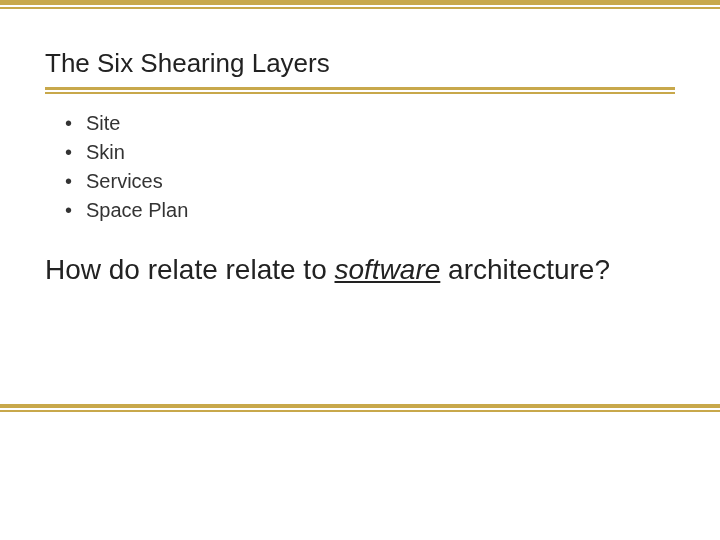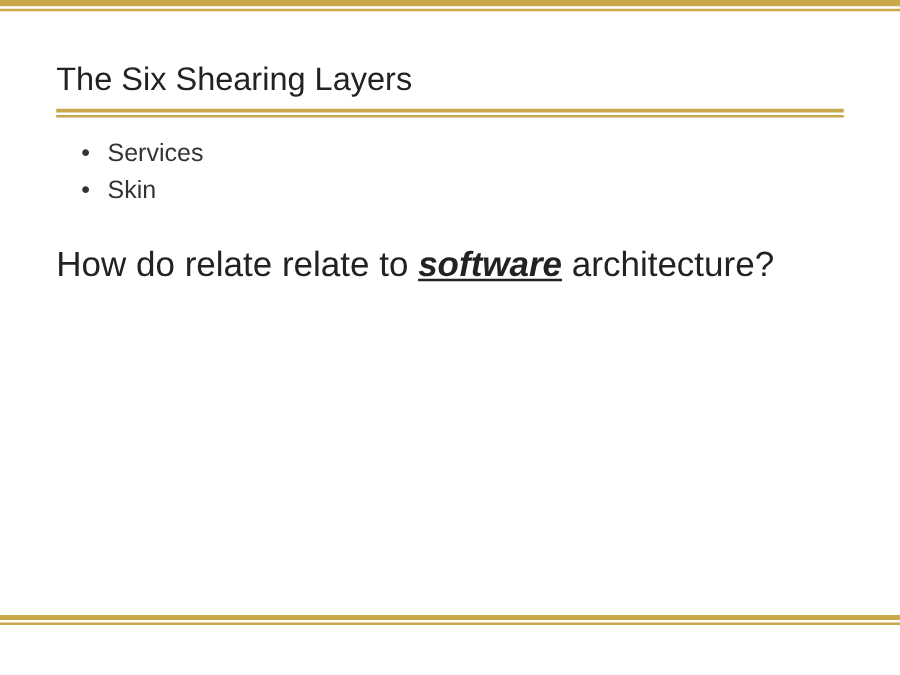--- a/index.html
+++ b/index.html
@@ -12,21 +12,21 @@
       width: 720px;
       height: 540px;
       background: #ffffff;
       font-family: Arial, Helvetica, sans-serif;
       position: relative;
       overflow: hidden;
     }
 
     .slide-container {
       width: 720px;
-      height: 500px;
+      height: 412px;
       background: #ffffff;
       position: relative;
       padding: 30px 45px 20px 45px;
     }
 
     
     .top-border {
       position: absolute;
       top: 0;
       left: 0;
@@ -101,21 +101,21 @@
     .bottom-question {
       font-size: 28px;
       color: #222222;
       margin-top: 10px;
       line-height: 1.3;
     }
 
     .bottom-question .software-word {
       font-style: italic;
       text-decoration: underline;
-      font-weight: bold;
+      font-weight: normal;
     }
 
     .bottom-border-lines {
       position: absolute;
       bottom: 0;
       left: 0;
       right: 0;
       height: 12px;
       display: flex;
       flex-direction: column;
@@ -145,24 +145,30 @@
 
   <h1 class="page-title" style="margin-top: 18px;">The Six Shearing Layers</h1>
 
   <div class="title-divider">
     <div class="divider-gold-thick"></div>
     <div class="divider-gold-thin"></div>
   </div>
 
   <ul class="bullet-list">
     <li>
+      <span>Site</span>
+    </li>
+    <li>
+      <span>Skin</span>
+    </li>
+    <li>
       <span>Services</span>
     </li>
     <li>
-      <span>Skin</span>
+      <span>Space Plan</span>
     </li>
   </ul>
 
   <div class="bottom-question">
     <span>How do relate relate to </span><span class="software-word">software</span><span> architecture?</span>
   </div>
 
   <div class="bottom-border-lines">
     <div class="bb-thick"></div>
     <div class="bb-thin"></div>

